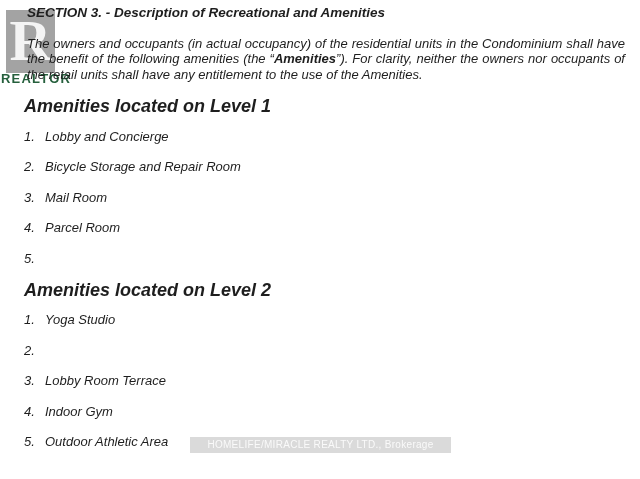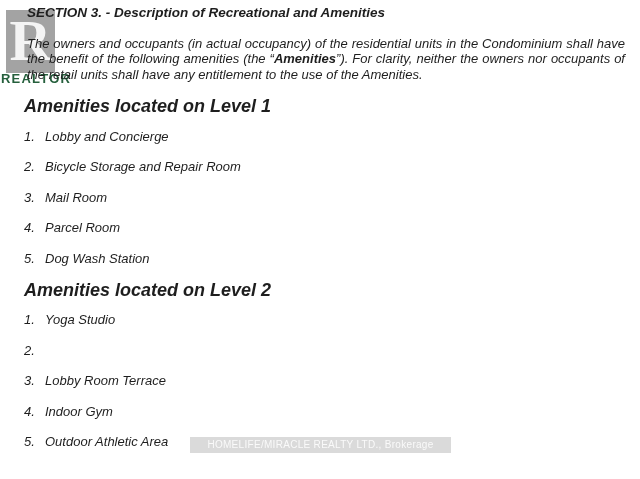--- a/index.html
+++ b/index.html
@@ -127,21 +127,20 @@
   <div class="amenity-item">
     <span class="num">3.</span>
     <span>Mail Room</span>
   </div>
   <div class="amenity-item">
     <span class="num">4.</span>
     <span>Parcel Room</span>
   </div>
   <div class="amenity-item">
     <span class="num">5.</span>
-    <span>Dog Wash Station</span>
   </div>
 
   <div class="section-heading">Amenities located on Level 2</div>
 
   <div class="amenity-item">
     <span class="num">1.</span>
     <span>Yoga Studio</span>
   </div>
   <div class="amenity-item">
     <span class="num">2.</span>

